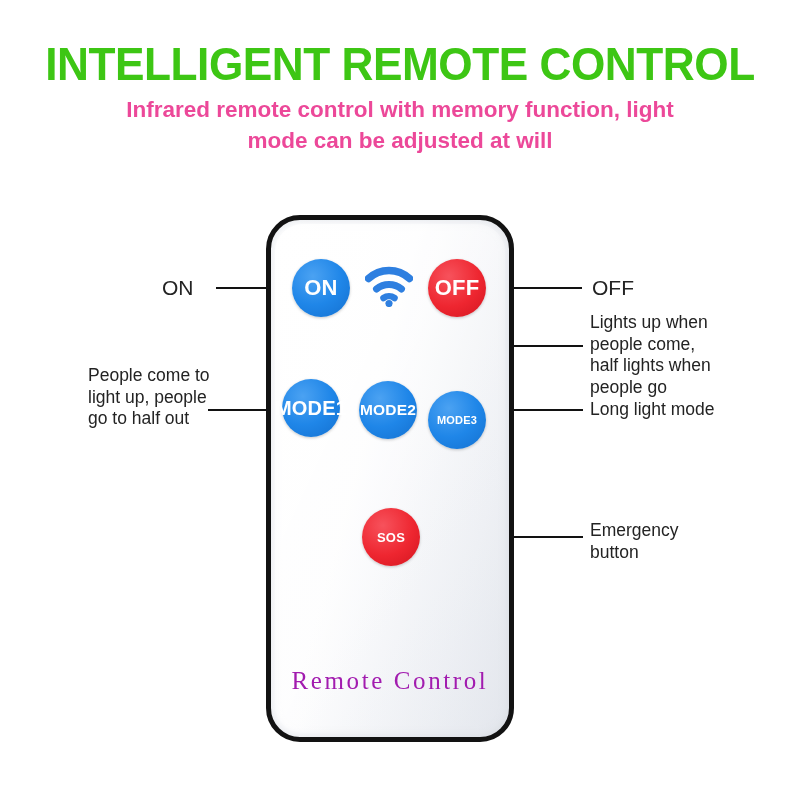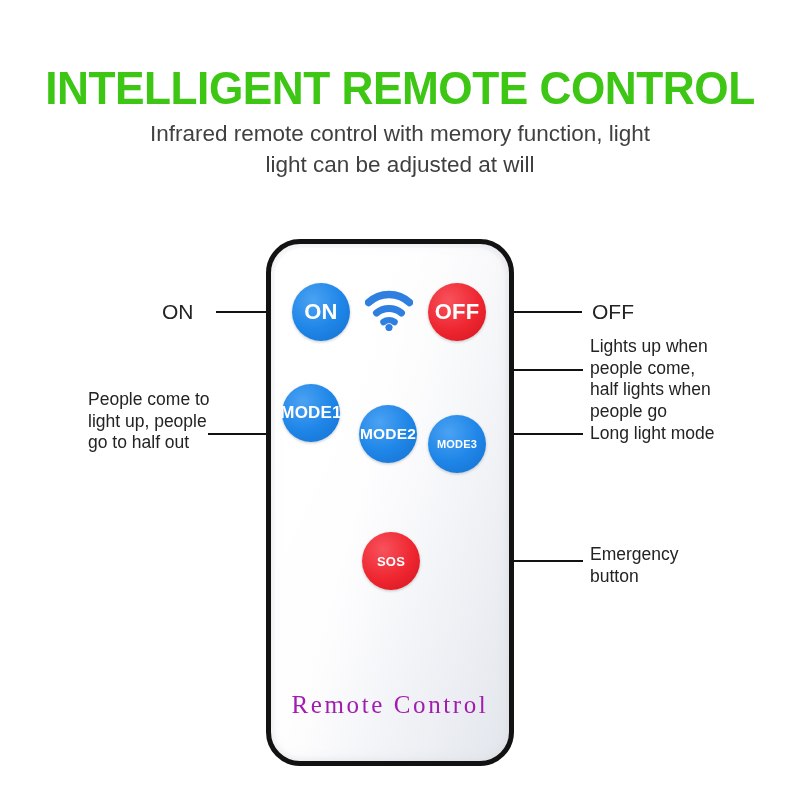--- a/index.html
+++ b/index.html
@@ -12,21 +12,20 @@
     height: 800px;
     font-family: "Liberation Sans", sans-serif;
     color: #2b2b2b;
     overflow: hidden;
   }
   #stage {
     position: relative;
     width: 800px;
     height: 580px;
     background: #ffffff;
-    margin-top: 24px;
   }
 
   
   #title {
     position: absolute;
     left: 0;
     top: 38px;
     width: 800px;
     text-align: center;
     font-family: "Liberation Sans Narrow", "Liberation Sans", sans-serif;
@@ -40,22 +39,22 @@
     white-space: nowrap;
   }
   #subtitle {
     position: absolute;
     left: 120px;
     top: 94px;
     width: 560px;
     text-align: center;
     font-size: 22.5px;
     line-height: 31px;
-    color: #404040;
-    font-weight: normal;
+    color: #ec4899;
+    font-weight: bold;
   }
 
   
   #remote {
     position: absolute;
     left: 266px;
     top: 215px;
     width: 248px;
     height: 527px;
     border: 5px solid #121212;
@@ -93,21 +92,21 @@
   .btn.blue {
     background: radial-gradient(circle at 36% 30%, #4ba2f2 0%, #1f86e8 52%, #1470cf 100%);
     box-shadow: 0 1px 3px rgba(0,0,0,0.22);
   }
   .btn.red {
     background: radial-gradient(circle at 36% 30%, #f7525c 0%, #ee2630 55%, #d2151f 100%);
     box-shadow: 0 1px 3px rgba(0,0,0,0.22);
   }
   #btn-on   { left: 292px; top: 259px; width: 58px;  height: 58px;  font-size: 22px; }
   #btn-off  { left: 428px; top: 259px; width: 58px;  height: 58px;  font-size: 22px; }
-  #btn-mode1{ left: 282px; top: 360px; width: 58px;  height: 58px;  font-size: 17px; }
+  #btn-mode1{ left: 282px; top: 379px; width: 58px;  height: 58px;  font-size: 20px; }
   #btn-mode2{ left: 359px; top: 381px; width: 58px;  height: 58px;  font-size: 15.5px; }
   #btn-mode3{ left: 428px; top: 391px; width: 58px;  height: 58px;  font-size: 11px; }
   #btn-sos  { left: 362px; top: 508px; width: 58px;  height: 58px;  font-size: 13px; }
   .btn-label { white-space: nowrap; }
 
   
   #wifi-icon {
     position: absolute;
     left: 365px;
     top: 265px;
@@ -154,21 +153,21 @@
 </style>
 </head>
 <body>
 
 <div id="stage">
 
   <div id="title">INTELLIGENT REMOTE CONTROL</div>
 
   <div id="subtitle">
     <div>Infrared remote control with memory function, light</div>
-    <div>light can be adjusted at will</div>
+    <div>mode can be adjusted at will</div>
   </div>
 
   <div class="lead h" style="left:216px; top:287px; width:84px;"></div>
 
   <div class="lead h" style="left:478px; top:287px; width:104px;"></div>
 
   <div class="lead h" style="left:208px; top:409px; width:86px;"></div>
 
   <div class="lead v" style="left:387px; top:345px; height:42px;"></div>
   <div class="lead h" style="left:387px; top:345px; width:196px;"></div>

